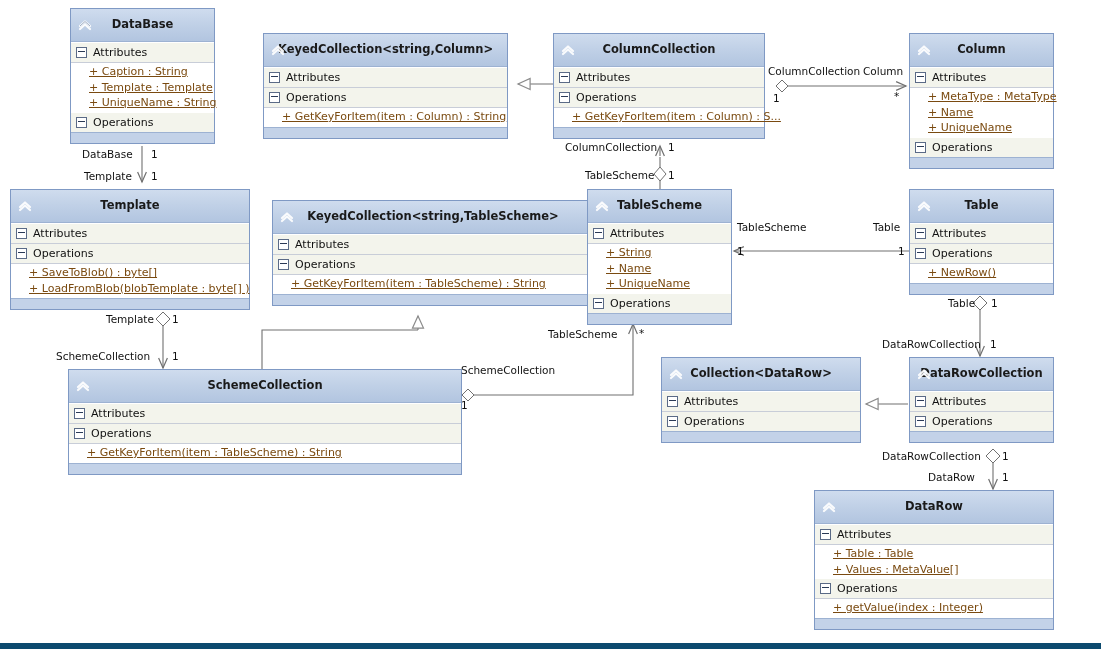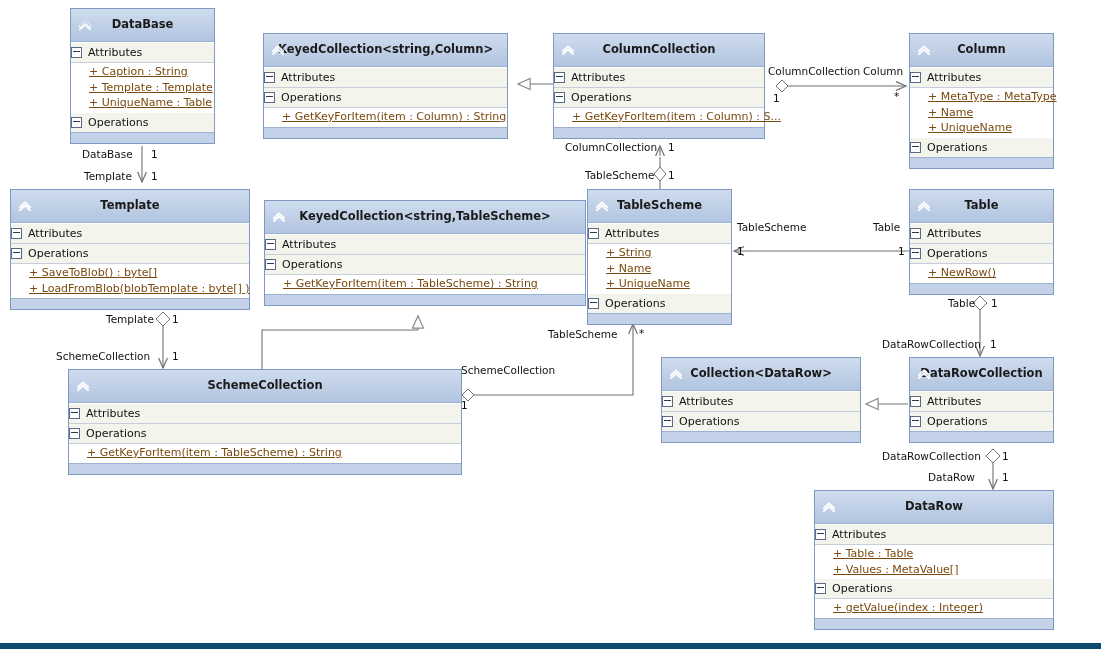--- a/index.html
+++ b/index.html
@@ -62,20 +62,21 @@
   .uml-body {
     background: #ffffff;
     border-top: 1px solid #ffffff;
   }
   .compartment-head {
     display: flex;
     align-items: center;
     height: 19px;
     background: #f3f4ec;
     border-bottom: 1px solid #c8cdd8;
+    padding-left: 5px;
     font-size: 11px;
     color: #111111;
   }
   .compartment-head.no-border { border-bottom: none; }
   .minus-box {
     display: inline-block;
     width: 9px;
     height: 9px;
     border: 1px solid #5a6a86;
     background: #ffffff;
@@ -190,21 +191,21 @@
       <span class="uml-title">DataBase</span>
     </div>
     <div class="uml-body">
       <div class="compartment-head">
         <span class="minus-box"></span>
         <span>Attributes</span>
       </div>
       <div class="member-list">
         <div class="member">+ Caption : String</div>
         <div class="member">+ Template : Template</div>
-        <div class="member">+ UniqueName : Table</div>
+        <div class="member">+ UniqueName : String</div>
       </div>
       <div class="compartment-head no-border">
         <span class="minus-box"></span>
         <span>Operations</span>
       </div>
     </div>
     <div class="uml-footer"></div>
   </div>
 
   <div class="uml-class" style="left:263px; top:33px; width:245px;">
@@ -307,21 +308,21 @@
         <span>Operations</span>
       </div>
       <div class="member-list">
         <div class="member">+ SaveToBlob() : byte[]</div>
         <div class="member">+ LoadFromBlob(blobTemplate : byte[] )</div>
       </div>
     </div>
     <div class="uml-footer"></div>
   </div>
 
-  <div class="uml-class" style="left:264px; top:200px; width:322px;">
+  <div class="uml-class" style="left:272px; top:200px; width:322px;">
     <div class="uml-header">
       <span class="chevron-icon">
         <svg viewBox="0 0 16 16" width="16" height="16">
             <path d="M3 9 L8 4.5 L13 9" fill="none" stroke="#ffffff" stroke-width="2.2" stroke-linecap="round" stroke-linejoin="round"></path>
             <path d="M3 12 L8 7.5 L13 12" fill="none" stroke="#ffffff" stroke-width="2.2" stroke-linecap="round" stroke-linejoin="round"></path>
           </svg>
       </span>
       <span class="uml-title">KeyedCollection&lt;string,TableScheme&gt;</span>
     </div>
     <div class="uml-body">

